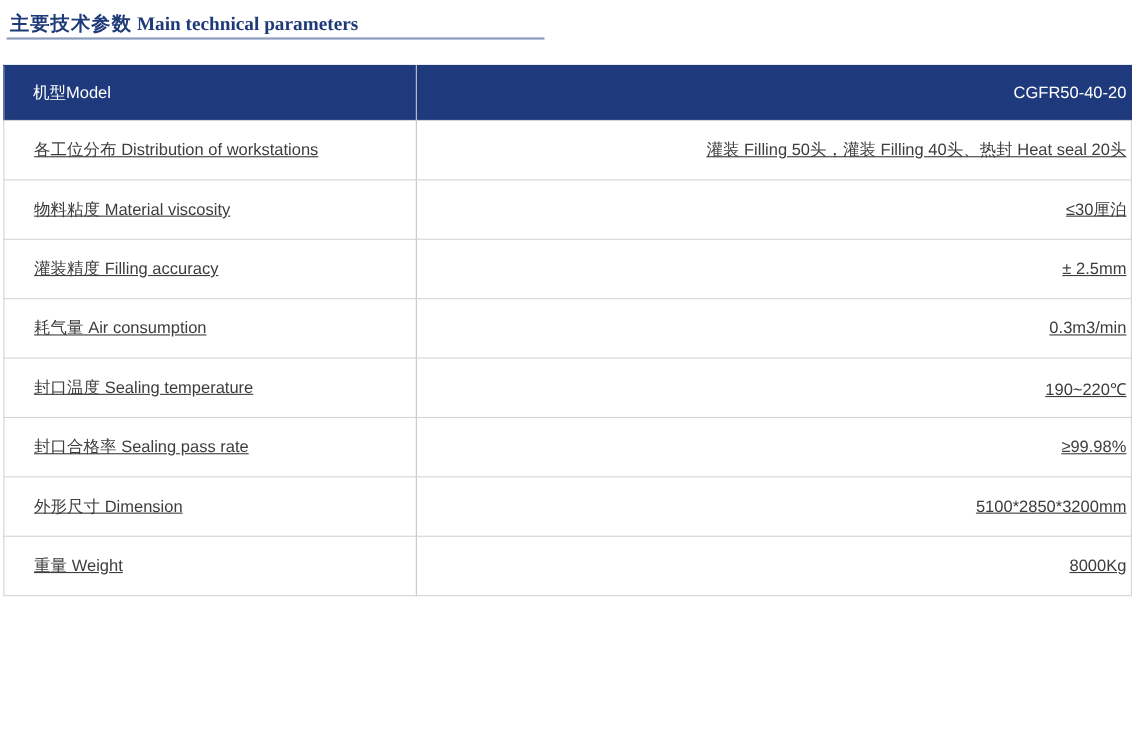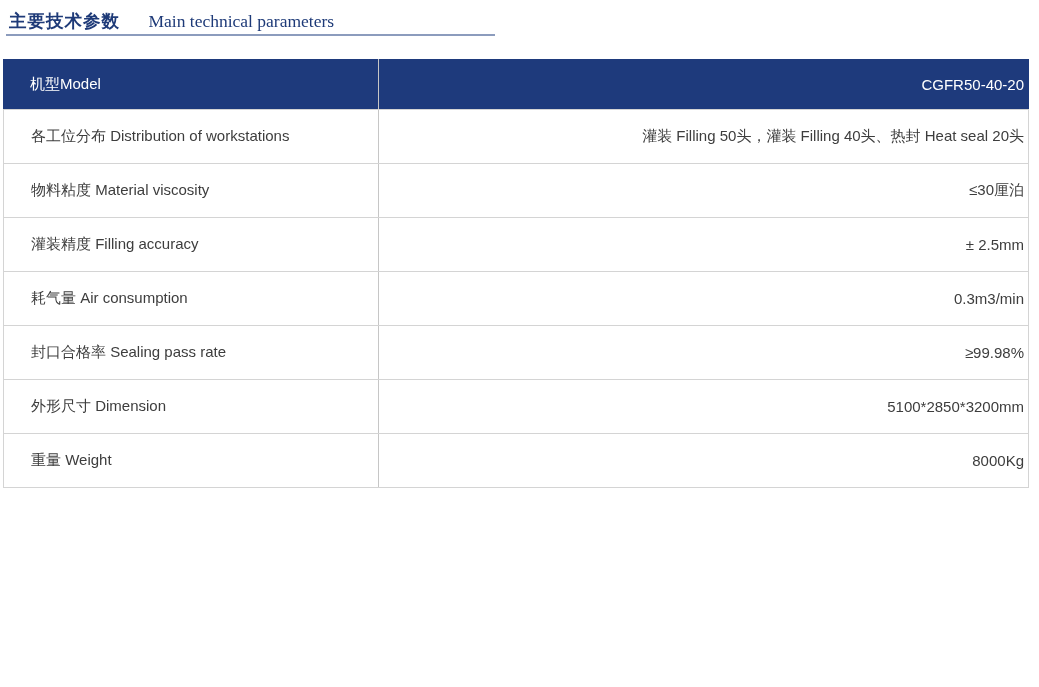--- a/index.html
+++ b/index.html
@@ -22,23 +22,22 @@
     position:absolute;left:9px;top:9px;
     white-space:nowrap;
   }
   .title-zh{
     font-size:17.5px;font-weight:600;color:var(--title-text);
     font-family:"Liberation Sans", sans-serif;
     letter-spacing:1px;
     text-align:center;
   }
   .title-en{
-    font-size:17.5px;font-weight:400;color:var(--title-text);
+    font-size:17.5px;font-weight:700;color:var(--title-text);
     font-family:"Liberation Serif", serif;
-    margin-left:24px;
   }
   .title-underline{
     position:absolute;left:6px;top:34px;width:489px;height:0;
     border-bottom:2px solid var(--title-underline);
   }
   table.spec{
     position:absolute;left:3px;top:59px;
     width:1025px;
     border-collapse:collapse;table-layout:fixed;
     font-size:15px;color:var(--body-text);
@@ -51,21 +50,21 @@
     vertical-align:middle;
   }
   .spec th{
     height:47px;
     background:var(--header-bg);
     color:var(--header-text);
     border-top:1px solid var(--header-bg);
   }
   .spec th.h-label{border-left:1px solid var(--header-bg);}
   .spec th.h-value{border-right:1px solid var(--header-bg);}
-  .spec td{height:51px;background:#ffffff;}
+  .spec td{height:51px;background:#ffffff;text-decoration:underline;}
   .cell-label{text-align:left;padding-left:27px;}
   .cell-value{text-align:right;padding-left:4px;padding-right:4px;}
   .spec td.cell-label{border-right:1px solid var(--divider-line);}
   .spec th.h-label{border-right:1px solid var(--divider-line);text-align:left;padding-left:26px;}
 </style>
 </head>
 <body>
 
 <div class="title-wrap">
   <span class="title-zh">主要技术参数</span>
@@ -95,20 +94,24 @@
     </tr>
     <tr>
       <td class="cell-label">灌装精度 Filling accuracy</td>
       <td class="cell-value">± 2.5mm</td>
     </tr>
     <tr>
       <td class="cell-label">耗气量 Air consumption</td>
       <td class="cell-value">0.3m3/min</td>
     </tr>
     <tr>
+      <td class="cell-label">封口温度 Sealing temperature</td>
+      <td class="cell-value">190~220℃</td>
+    </tr>
+    <tr>
       <td class="cell-label">封口合格率 Sealing pass rate</td>
       <td class="cell-value">≥99.98%</td>
     </tr>
     <tr>
       <td class="cell-label">外形尺寸 Dimension</td>
       <td class="cell-value">5100*2850*3200mm</td>
     </tr>
     <tr>
       <td class="cell-label">重量 Weight</td>
       <td class="cell-value">8000Kg</td>

